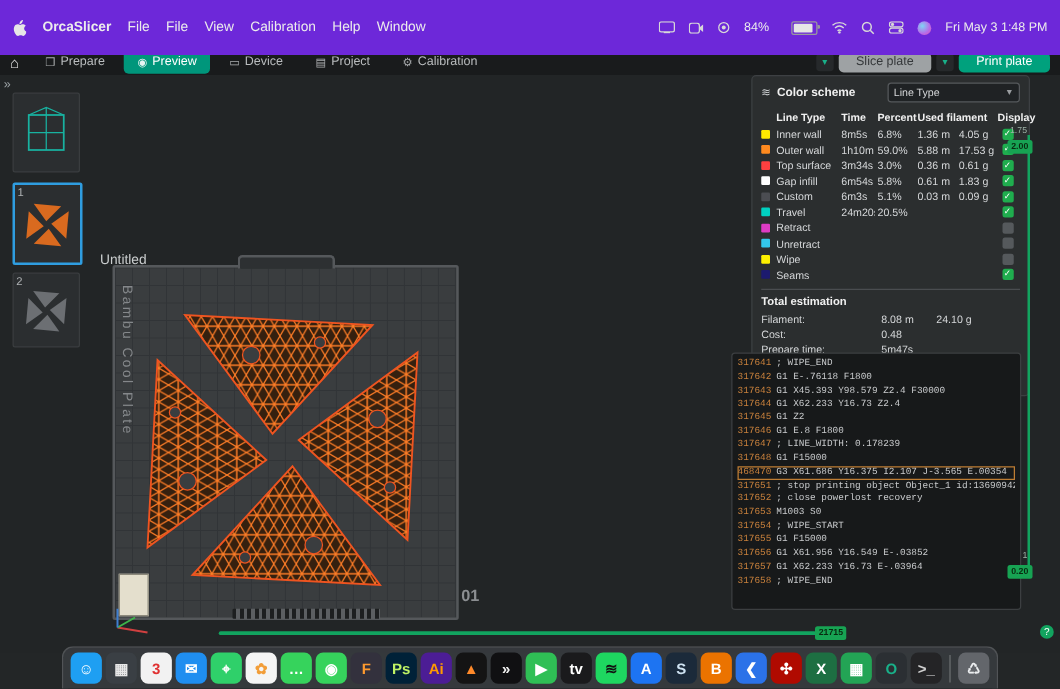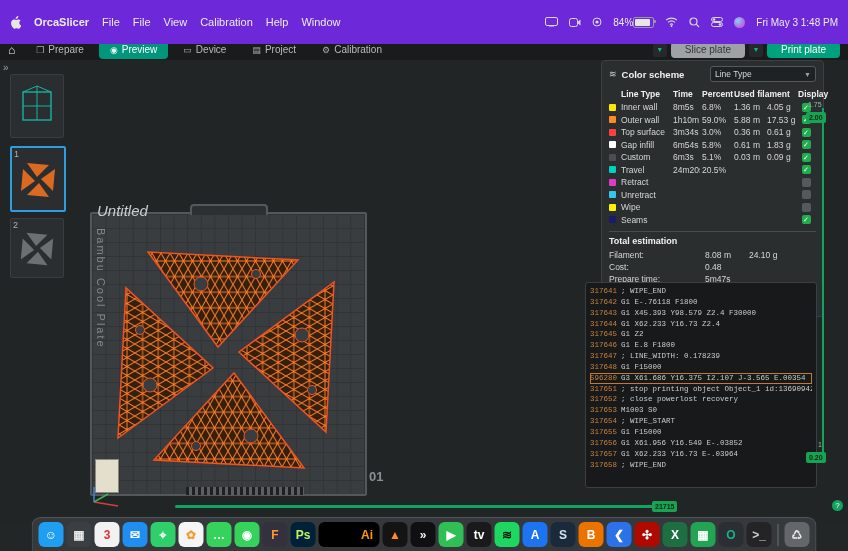--- a/index.html
+++ b/index.html
@@ -7,21 +7,21 @@
        font-family:"Liberation Sans",sans-serif;color:#d6d8da;-webkit-user-select:none;}
 
   
   .menubar{position:absolute;top:0;left:0;right:0;height:20px;background:#6d28d9;
            display:flex;align-items:center;padding:12px 10px;gap:13px;font-size:11px;color:#ececec;z-index:50;}
   .apple svg{display:block;}
   .mitem{cursor:default;}
   .app{font-weight:bold;}
   .menu-right{margin-left:auto;display:flex;gap:11px;align-items:center;font-size:10px;}
   .sicon{display:inline-flex;align-items:center;color:#d8d8d8;}
-  .battery{display:inline-flex;align-items:center;gap:0;}
+  .battery{display:inline-flex;align-items:center;gap:18px;}
   .bat-shell{width:19px;height:9px;border:1px solid #9a9a9e;border-radius:2px;position:relative;}
   .bat-fill{position:absolute;left:1px;top:1px;bottom:1px;width:78%;background:#e6e6e6;border-radius:1px;}
   .bat-nub{position:absolute;right:-3px;top:2px;width:2px;height:3px;background:#9a9a9e;border-radius:0 1px 1px 0;}
   .siri{width:11px;height:11px;border-radius:50%;background:radial-gradient(circle at 35% 35%,#7fd4f5,#b96ae8 60%,#e85aa0);}
 
   
   .titlebar{position:absolute;top:20px;left:0;right:0;height:18px;background:#a16207;border-bottom:1px solid #121314;
             display:flex;align-items:center;justify-content:center;font-size:10px;font-weight:bold;color:#cfd1d3;z-index:49;}
   .lights{position:absolute;left:9px;top:4px;display:flex;gap:6px;}
   .light{width:9px;height:9px;border-radius:50%;}
@@ -44,21 +44,21 @@
 
   
   .viewport{position:absolute;left:0;top:60px;right:0;bottom:29px;background:#222526;z-index:1;}
   .plate{position:absolute;left:90px;top:152px;width:273px;height:280px;background:#3a3d3f;border:2px solid #55585b;border-radius:2px;
          background-image:linear-gradient(#313437 1px,transparent 1px),linear-gradient(90deg,#313437 1px,transparent 1px);
          background-size:13.6px 14px;}
   .plate-handle{position:absolute;left:50%;top:-10px;transform:translateX(-50%);width:74px;height:9px;background:#2d3032;
                 border:2px solid #55585b;border-bottom:none;border-radius:4px 4px 0 0;}
   .plate-name{position:absolute;left:95px;top:168px;height:250px;writing-mode:vertical-rl;color:#85888b;
               font-size:11px;letter-spacing:2px;z-index:3;}
-  .project-label{position:absolute;left:97px;top:142px;font-size:15px;color:#cbcecf;z-index:3;font-style:italic;}
+  .project-label{position:absolute;left:80px;top:142px;font-size:11px;color:#cbcecf;z-index:3;}
   .plate-number{position:absolute;left:369px;top:409px;font-size:13px;font-weight:bold;color:#8b8e91;z-index:3;}
   .marker-strip{position:absolute;left:186px;top:427px;width:118px;height:8px;z-index:3;
                 background:repeating-linear-gradient(90deg,#1d1f20 0 3px,#5c5f62 3px 6px);border-radius:1px;}
   .wipe-tower{position:absolute;left:95px;top:399px;width:22px;height:32px;background:#e4dfcd;border:1px solid #8d8a7c;z-index:3;}
   .model-svg{position:absolute;left:98px;top:162px;z-index:2;}
   .axes{position:absolute;left:84px;top:424px;z-index:4;}
 
   
   .sidebar{position:absolute;left:0;top:60px;width:72px;z-index:5;}
   .expander{position:absolute;left:3px;top:2px;color:#9aa0a3;font-size:10px;cursor:default;}
@@ -480,21 +480,21 @@
     </div>
     <div class="gl">
       <span class="ln">317647</span>
       <span class="gt">; LINE_WIDTH: 0.178239</span>
     </div>
     <div class="gl">
       <span class="ln">317648</span>
       <span class="gt">G1 F15000</span>
     </div>
     <div class="gl hl">
-      <span class="ln">596280</span>
+      <span class="ln">468470</span>
       <span class="gt">G3 X61.686 Y16.375 I2.107 J-3.565 E.00354</span>
     </div>
     <div class="gl">
       <span class="ln">317651</span>
       <span class="gt">; stop printing object Object_1 id:13690942867279317...</span>
     </div>
     <div class="gl">
       <span class="ln">317652</span>
       <span class="gt">; close powerlost recovery</span>
     </div>
@@ -559,21 +559,21 @@
       </div>
       <div class="dicon" style="background: rgb(54, 211, 92); color: rgb(255, 255, 255);">
         <span>◉</span>
       </div>
       <div class="dicon" style="background: rgb(51, 49, 61); color: rgb(255, 154, 46);">
         <span>F</span>
       </div>
       <div class="dicon" style="background: rgb(0, 33, 56); color: #bef264;">
         <span>Ps</span>
       </div>
-      <div class="dicon" style="background: #000000; color: rgb(255, 154, 0); padding-left: 36px;">
+      <div class="dicon" style="background: #4c1d95; color: rgb(255, 154, 0);">
         <span>Ai</span>
       </div>
       <div class="dicon" style="background: rgb(20, 20, 20); color: rgb(255, 138, 42);">
         <span>▲</span>
       </div>
       <div class="dicon" style="background: rgb(16, 16, 18); color: rgb(242, 242, 242);">
         <span>»</span>
       </div>
       <div class="dicon" style="background: rgb(47, 191, 85); color: rgb(255, 255, 255);">
         <span>▶</span>

